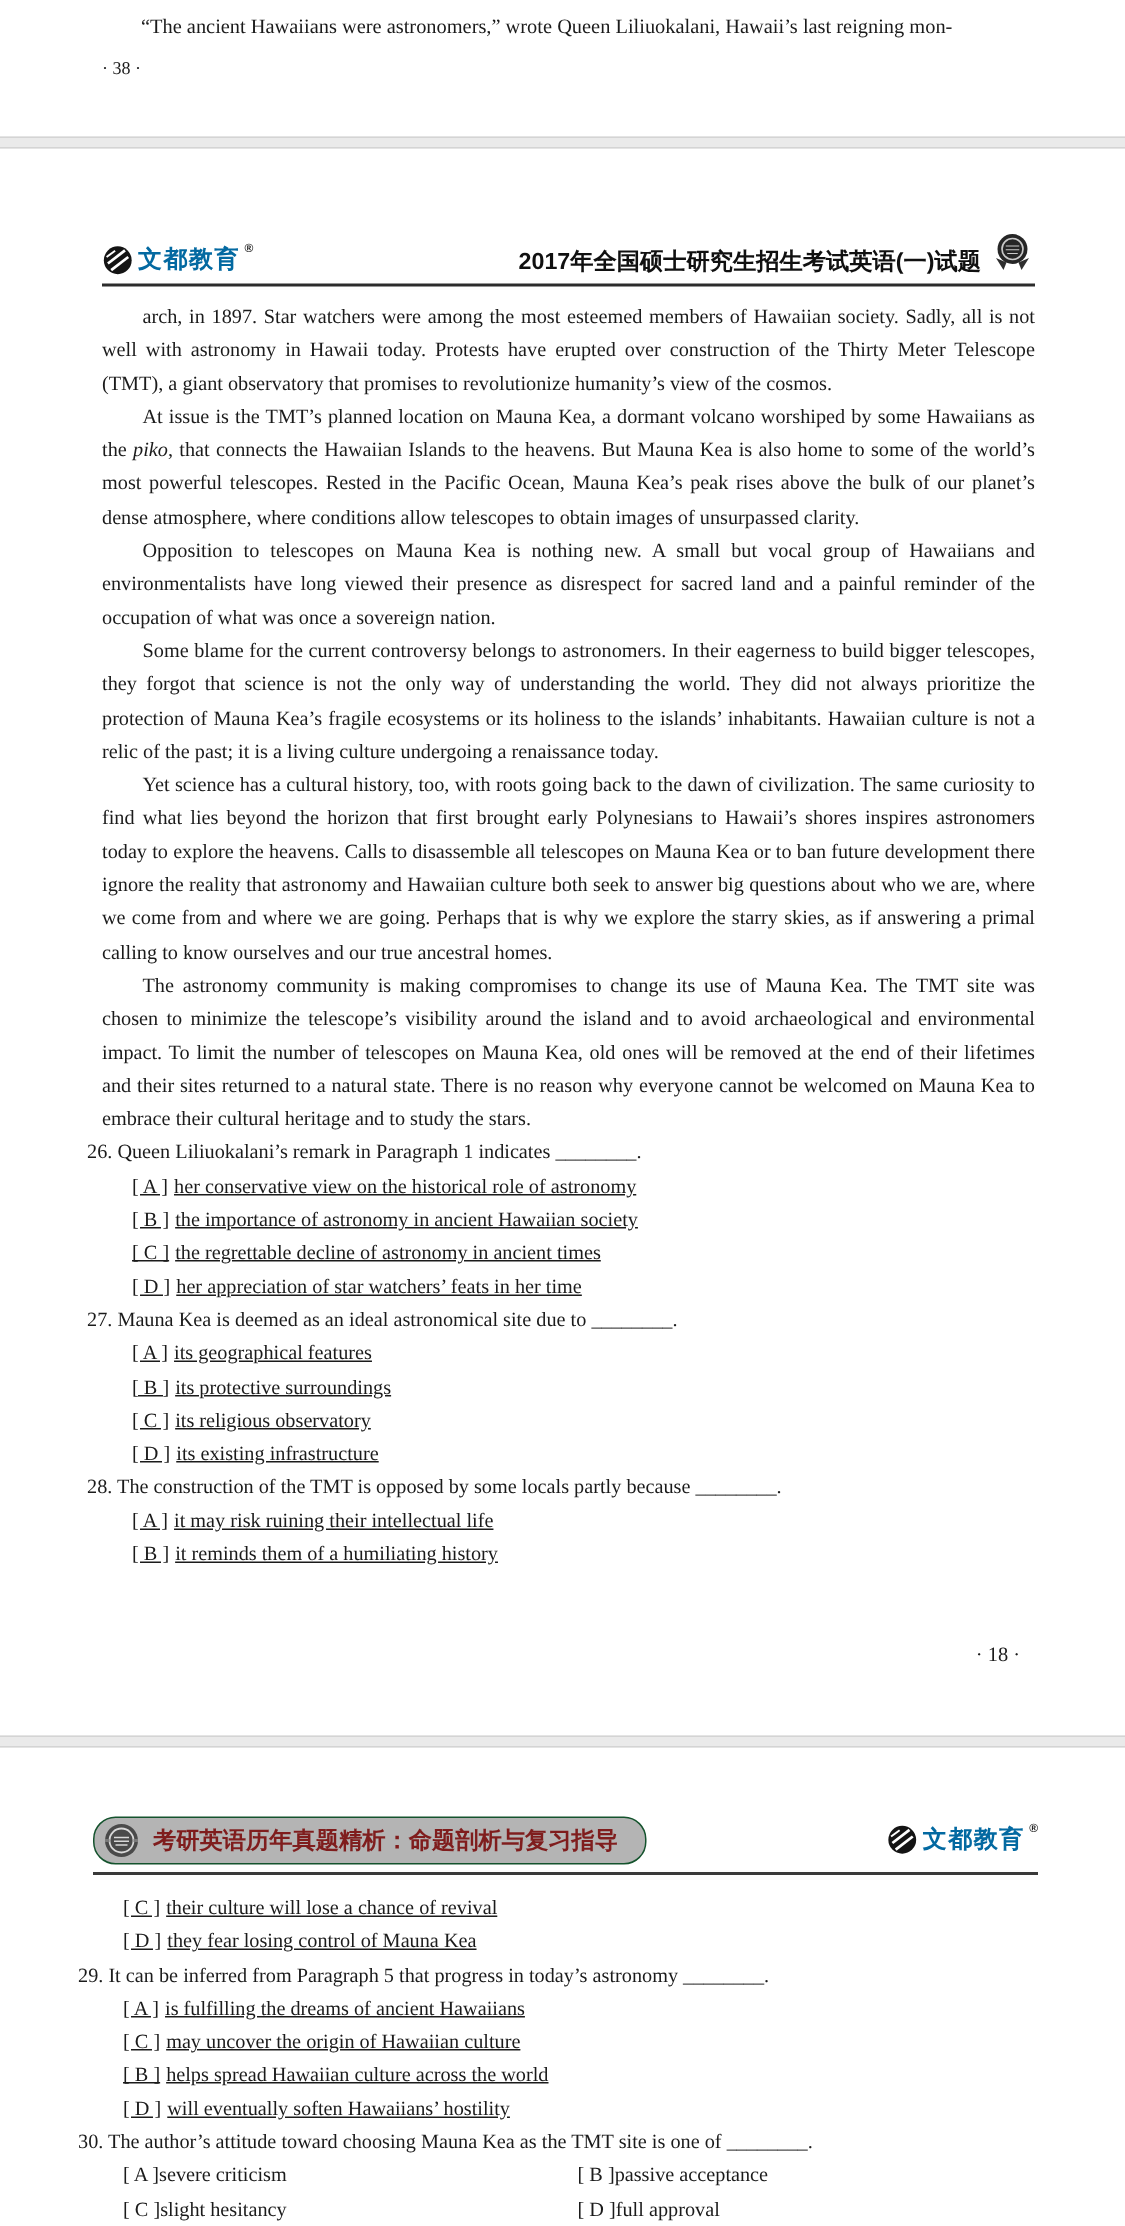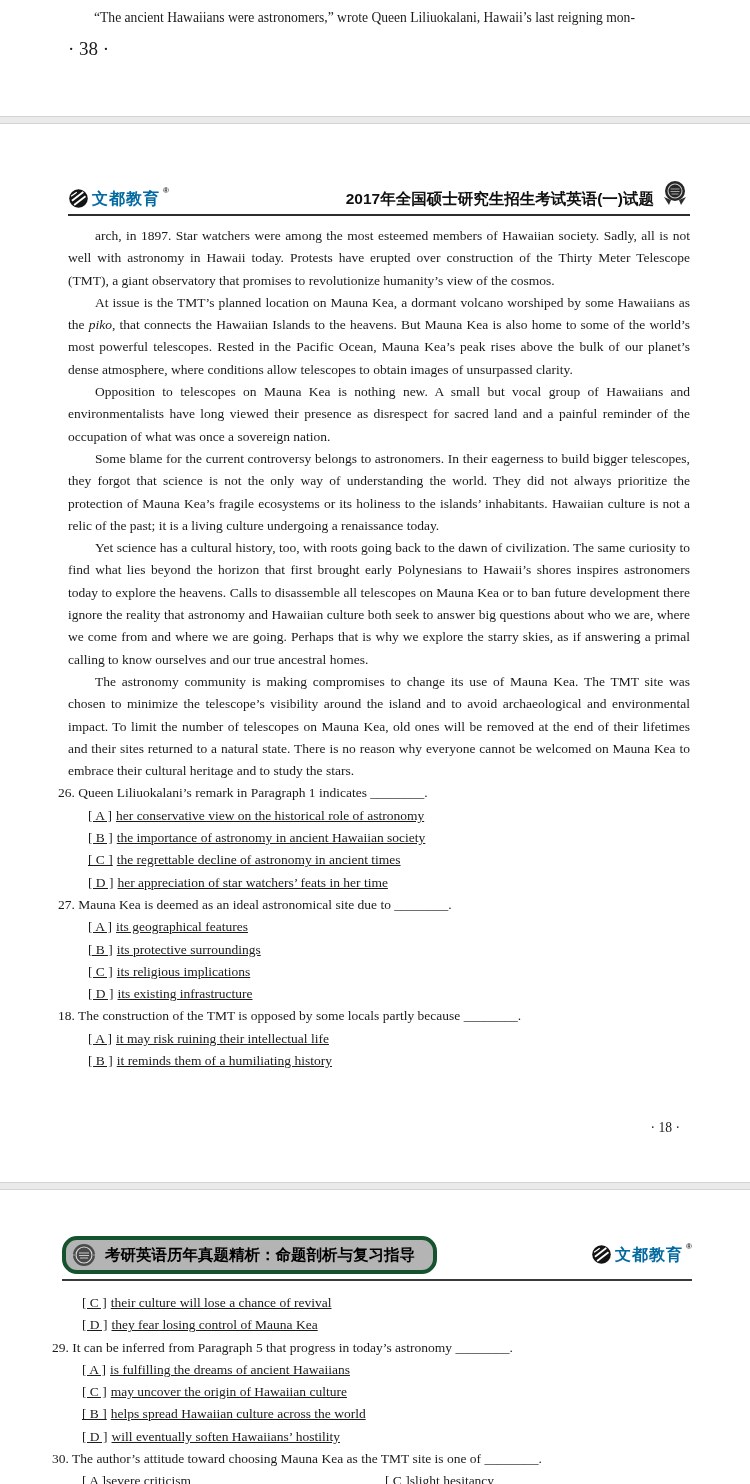--- a/index.html
+++ b/index.html
@@ -5,23 +5,23 @@
   html,body { margin:0; padding:0; }
   body {
     width:750px; height:1484px; overflow:hidden;
     background:#ffffff; color:#1b1b1b;
     font-family:"Liberation Serif", serif;
   }
   .band { height:8px; box-sizing:border-box; background:#eaeaea;
           border-top:1px solid #d4d4d4; border-bottom:1px solid #d4d4d4; }
 
   
-  .p38 { height:116px; box-sizing:border-box; padding:7px 62px 0 68px; }
+  .p38 { height:91px; box-sizing:border-box; padding:7px 62px 0 68px; }
   .p38 .tail { font-size:13.6px; line-height:22px; text-indent:26px; text-align:justify; }
-  .p38 .pnum { font-size:19px; margin-top:9px; }
+  .p38 .pnum { font-size:12px; margin-top:9px; }
 
   
   .p39 { height:1058px; box-sizing:border-box; padding:52px 60px 0 68px; position:relative; overflow:hidden; }
   .hdr39 { width:622px; display:flex; justify-content:space-between; align-items:flex-end;
            border-bottom:2px solid #2c2c2c; padding-bottom:4px; }
   .logo { display:inline-flex; align-items:flex-start; gap:3px;
           font-family:"Liberation Sans", sans-serif; font-weight:bold; }
   .logo .lt { font-size:16px; letter-spacing:1px; color:#0369a1; line-height:22px; }
   .logo .reg { font-size:8px; line-height:8px; margin-top:-1px; }
   .hdr39 .title-wrap { display:flex; align-items:center; gap:6px; }
@@ -35,24 +35,24 @@
   .opt { padding-left:30px; white-space:nowrap;text-decoration:underline; }
   .opt .lbl { margin-right:4px; }
   .optgrid { padding-left:30px; display:grid; grid-template-columns:303px auto; }
   .pnum39 { position:absolute; right:70px; bottom:46px; font-size:13.6px; }
 
   
   .p40 { height:319px; box-sizing:border-box; padding:46px 58px 0 62px; }
   .hdr40 { display:flex; justify-content:space-between; align-items:center;
            border-bottom:2px solid #3a3a3a; padding-bottom:5px; }
   .banner { display:inline-flex; align-items:center; gap:8px;
-            background:#b4b4b4; border:4px solid #14532d; border-radius:15px;
+            background:#b4b4b4; border:1px solid #14532d; border-radius:15px;
             padding:2px 18px 2px 5px;
             font-family:"Liberation Sans", sans-serif; font-weight:bold;
-            font-size:15.5px; color:#000000; }
+            font-size:15.5px; color:#7f1d1d; }
   .p40 .content { margin-top:11px; margin-left:-4px; font-size:13.5px; line-height:22.3px; }
   .icon { display:inline-block; vertical-align:middle; }
 </style>
 </head>
 <body>
 
 <div class="p38">
   <div class="tail">“The ancient Hawaiians were astronomers,” wrote Queen Liliuokalani, Hawaii’s last reigning mon-</div>
   <div class="pnum">· 38 ·</div>
 </div>
@@ -99,26 +99,26 @@
       <div class="opt"><span class="lbl">[ A ]</span><span>her conservative view on the historical role of astronomy</span></div>
       <div class="opt"><span class="lbl">[ B ]</span><span>the importance of astronomy in ancient Hawaiian society</span></div>
       <div class="opt"><span class="lbl">[ C ]</span><span>the regrettable decline of astronomy in ancient times</span></div>
       <div class="opt"><span class="lbl">[ D ]</span><span>her appreciation of star watchers’ feats in her time</span></div>
     </div>
 
     <div class="q">
       <div class="qline"><span>27.</span> <span>Mauna Kea is deemed as an ideal astronomical site due to ________.</span></div>
       <div class="opt"><span class="lbl">[ A ]</span><span>its geographical features</span></div>
       <div class="opt"><span class="lbl">[ B ]</span><span>its protective surroundings</span></div>
-      <div class="opt"><span class="lbl">[ C ]</span><span>its religious implications</span></div>
+      <div class="opt"><span class="lbl">[ C ]</span><span>its religious observatory</span></div>
       <div class="opt"><span class="lbl">[ D ]</span><span>its existing infrastructure</span></div>
     </div>
 
     <div class="q">
-      <div class="qline"><span>18.</span> <span>The construction of the TMT is opposed by some locals partly because ________.</span></div>
+      <div class="qline"><span>28.</span> <span>The construction of the TMT is opposed by some locals partly because ________.</span></div>
       <div class="opt"><span class="lbl">[ A ]</span><span>it may risk ruining their intellectual life</span></div>
       <div class="opt"><span class="lbl">[ B ]</span><span>it reminds them of a humiliating history</span></div>
     </div>
 
   </div>
 
   <div class="pnum39">· 18 ·</div>
 </div>
 
 <div class="band"></div>
@@ -155,18 +155,19 @@
       <div class="opt"><span class="lbl">[ A ]</span><span>is fulfilling the dreams of ancient Hawaiians</span></div>
       <div class="opt"><span class="lbl">[ C ]</span><span>may uncover the origin of Hawaiian culture</span></div>
       <div class="opt"><span class="lbl">[ B ]</span><span>helps spread Hawaiian culture across the world</span></div>
       <div class="opt"><span class="lbl">[ D ]</span><span>will eventually soften Hawaiians’ hostility</span></div>
     </div>
 
     <div class="q">
       <div class="qline"><span>30.</span> <span>The author’s attitude toward choosing Mauna Kea as the TMT site is one of ________.</span></div>
       <div class="optgrid">
         <div><span class="lbl">[ A ]</span><span>severe criticism</span></div>
+        <div><span class="lbl">[ B ]</span><span>passive acceptance</span></div>
         <div><span class="lbl">[ C ]</span><span>slight hesitancy</span></div>
         <div><span class="lbl">[ D ]</span><span>full approval</span></div>
       </div>
     </div>
   </div>
 </div>
 
 </body></html>

